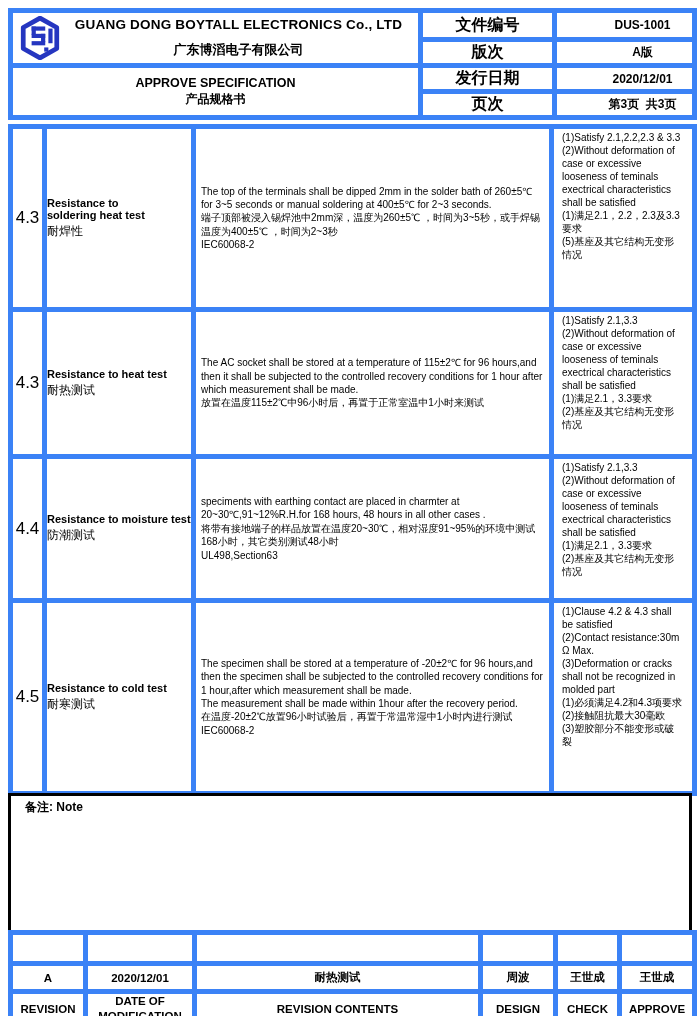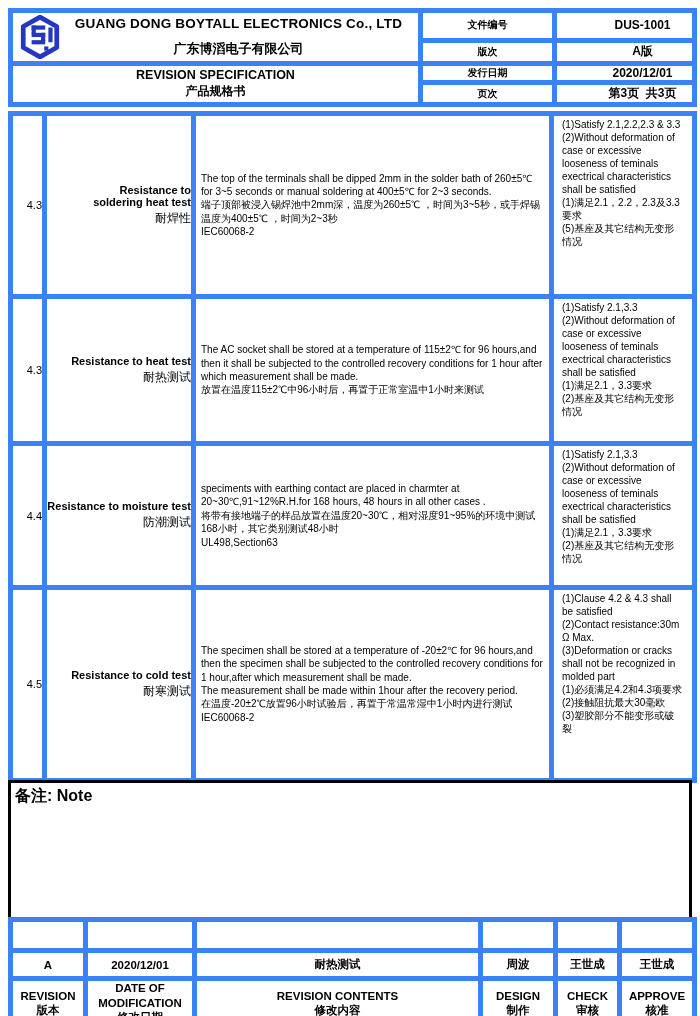--- a/index.html
+++ b/index.html
@@ -17,48 +17,48 @@
 
   
   .hdr td.company-cell { padding: 2px 4px; }
   .company-wrap { display: flex; align-items: center; }
   .logo-box { flex: 0 0 46px; display: flex; justify-content: center; align-items: center; }
   .company-text { flex: 1; text-align: center; }
   .company-en { font-weight: bold; font-size: 13.5px; letter-spacing: 0.2px; }
   .company-cn { font-weight: bold; font-size: 13px; margin-top: 9px; }
   .doc-title-en { font-weight: bold; font-size: 12.5px; text-align: center; }
   .doc-title-cn { font-weight: bold; font-size: 12px; text-align: center; margin-top: 1px; }
-  .hdr .lbl { font-weight: bold; font-size: 10px; text-align: center; }
+  .hdr .lbl { font-weight: bold; font-size: 16px; text-align: center; }
   .hdr .val { font-weight: bold; font-size: 12px; text-align: center; white-space: pre; padding-left: 36px; }
 
   
   .spec { margin-top: 4px; }
-  .spec td.no   { text-align: right; font-size: 11px; }
-  .spec td.name { text-align: right; font-size: 11px; font-weight: bold; }
+  .spec td.no   { text-align: center; font-size: 17px; }
+  .spec td.name { text-align: left; font-size: 11px; font-weight: bold; }
   .name-cn { font-weight: normal; margin-top: 2px; font-size: 12px; }
   .spec td.desc {
     font-size: 10px; line-height: 1.34;
     padding: 3px 5px; white-space: pre-line; vertical-align: middle;
   }
   .spec td.req {
     font-size: 10px; line-height: 1.3;
     padding: 2px 8px; white-space: pre-line; vertical-align: top;
   }
   .r1 { height: 183px; }
   .r2 { height: 147px; }
   .r3 { height: 144px; }
   .r4 { height: 193px; }
   .name-en { white-space: pre-line; }
 
   
   .note-box {
     width: 684px; height: 140px;
     border: 3px solid #000; margin-top: -3px;
-    padding: 3px 4px;
-    font-weight: bold; font-size: 16px;
+    padding: 3px 14px;
+    font-weight: bold; font-size: 12px;
     vertical-align: top;
   }
 
   
   .footer { margin-top: -3px; }
   .footer td { text-align: center; font-weight: bold; font-size: 11.5px; white-space: pre-line; }
   .fr0 { height: 31px; }
   .fr1 { height: 28px; }
   .fr2 { height: 49px; }
   .footer .fr2 td { line-height: 1.25; }
@@ -98,21 +98,21 @@
     </td>
     <td class="lbl">文件编号</td>
     <td class="val">DUS-1001</td>
   </tr>
   <tr style="height:23px">
     <td class="lbl">版次</td>
     <td class="val">A版</td>
   </tr>
   <tr style="height:19px">
     <td rowspan="2">
-      <div class="doc-title-en">REVISION SPECIFICATION</div>
+      <div class="doc-title-en">APPROVE SPECIFICATION</div>
       <div class="doc-title-cn">产品规格书</div>
     </td>
     <td class="lbl">发行日期</td>
     <td class="val">2020/12/01</td>
   </tr>
   <tr style="height:16px">
     <td class="lbl">页次</td>
     <td class="val">第3页  共3页</td>
   </tr>
 </tbody>

